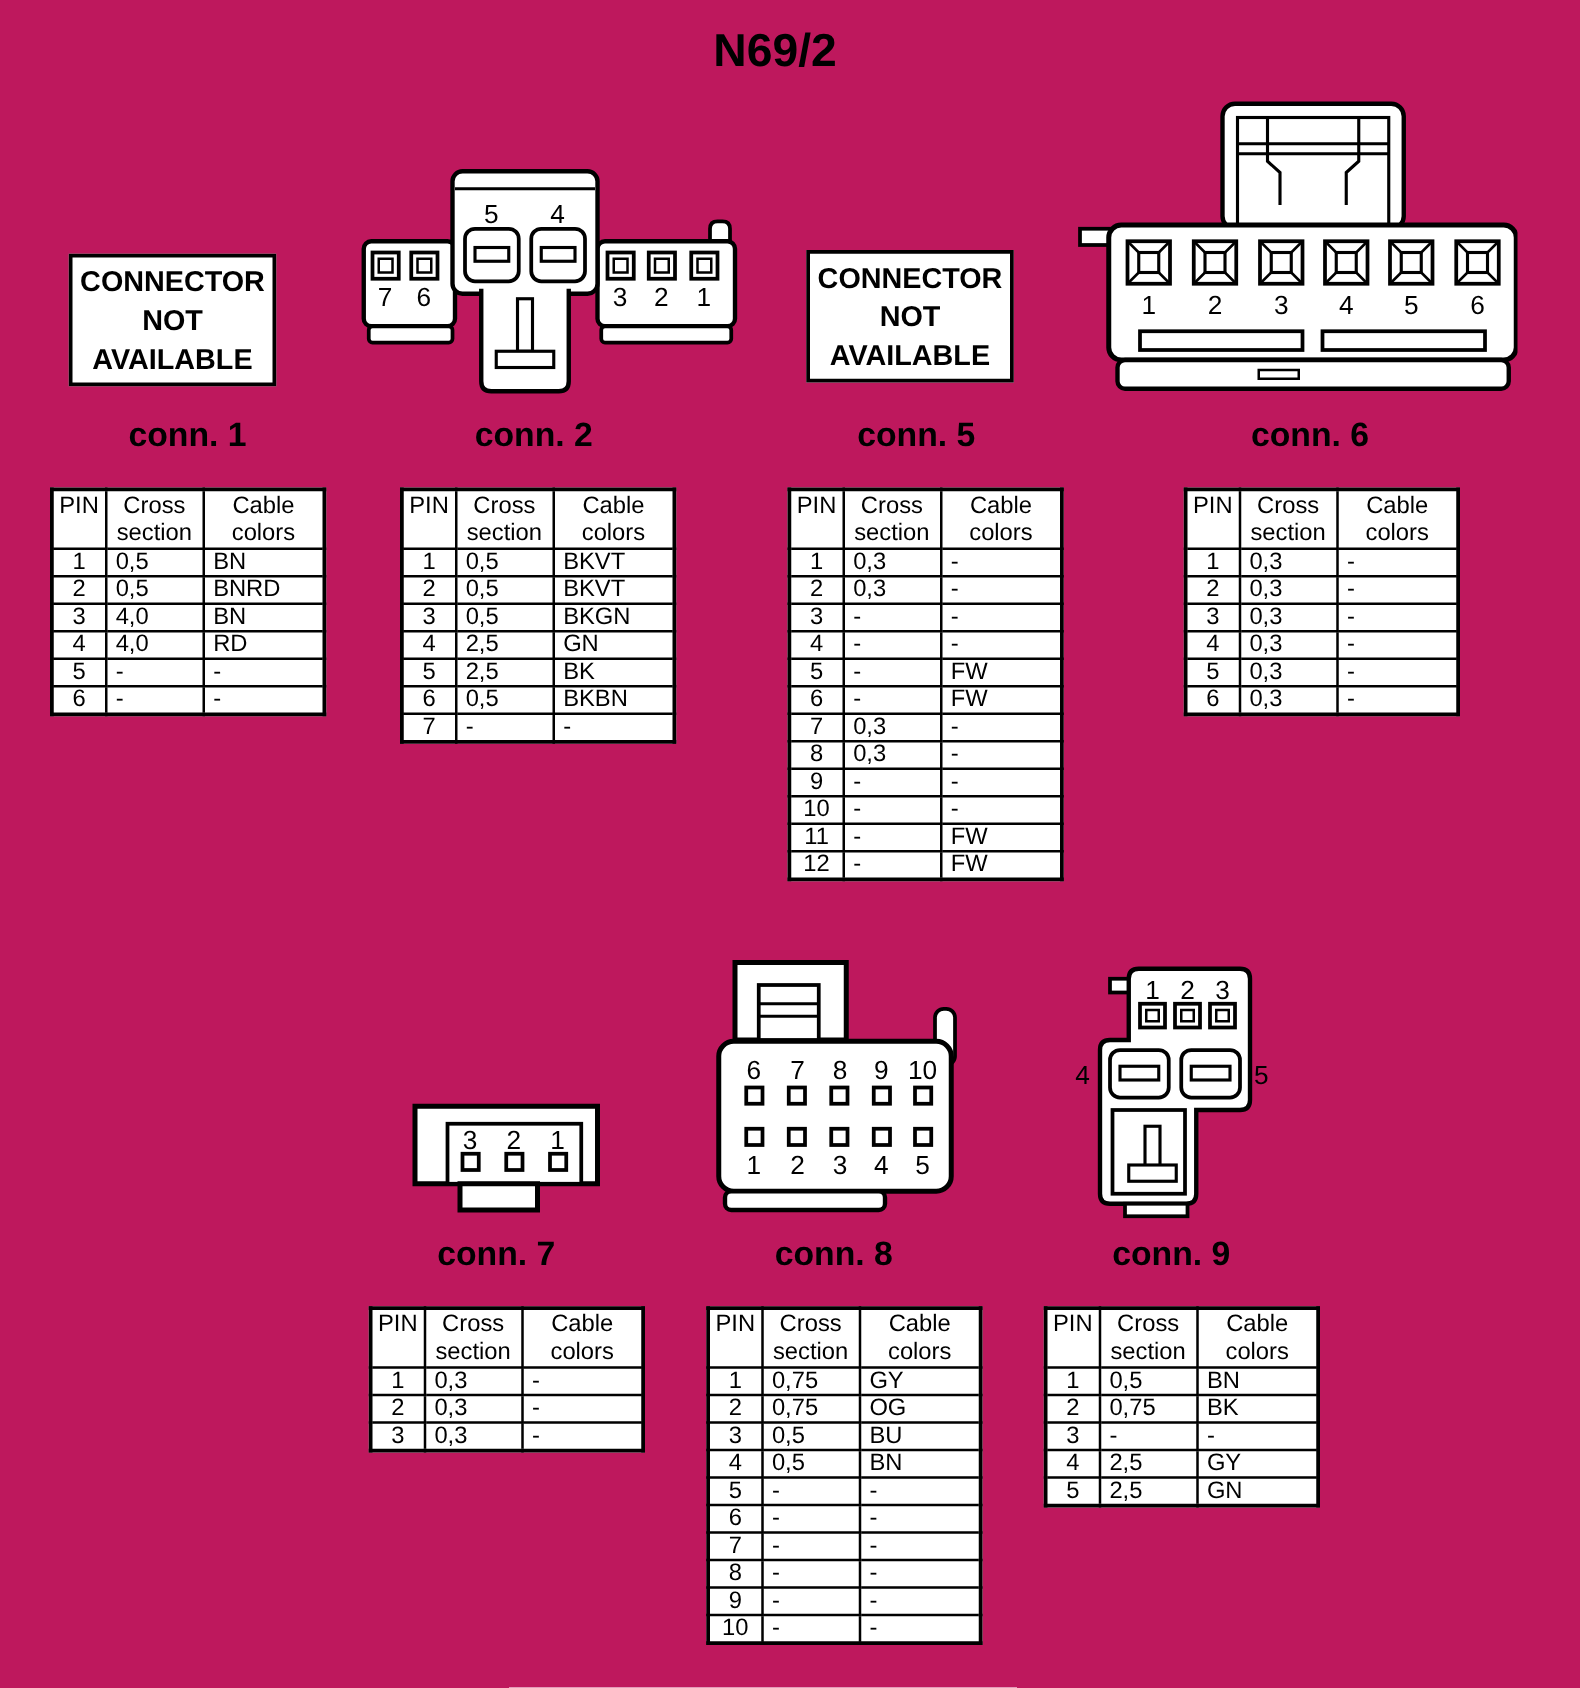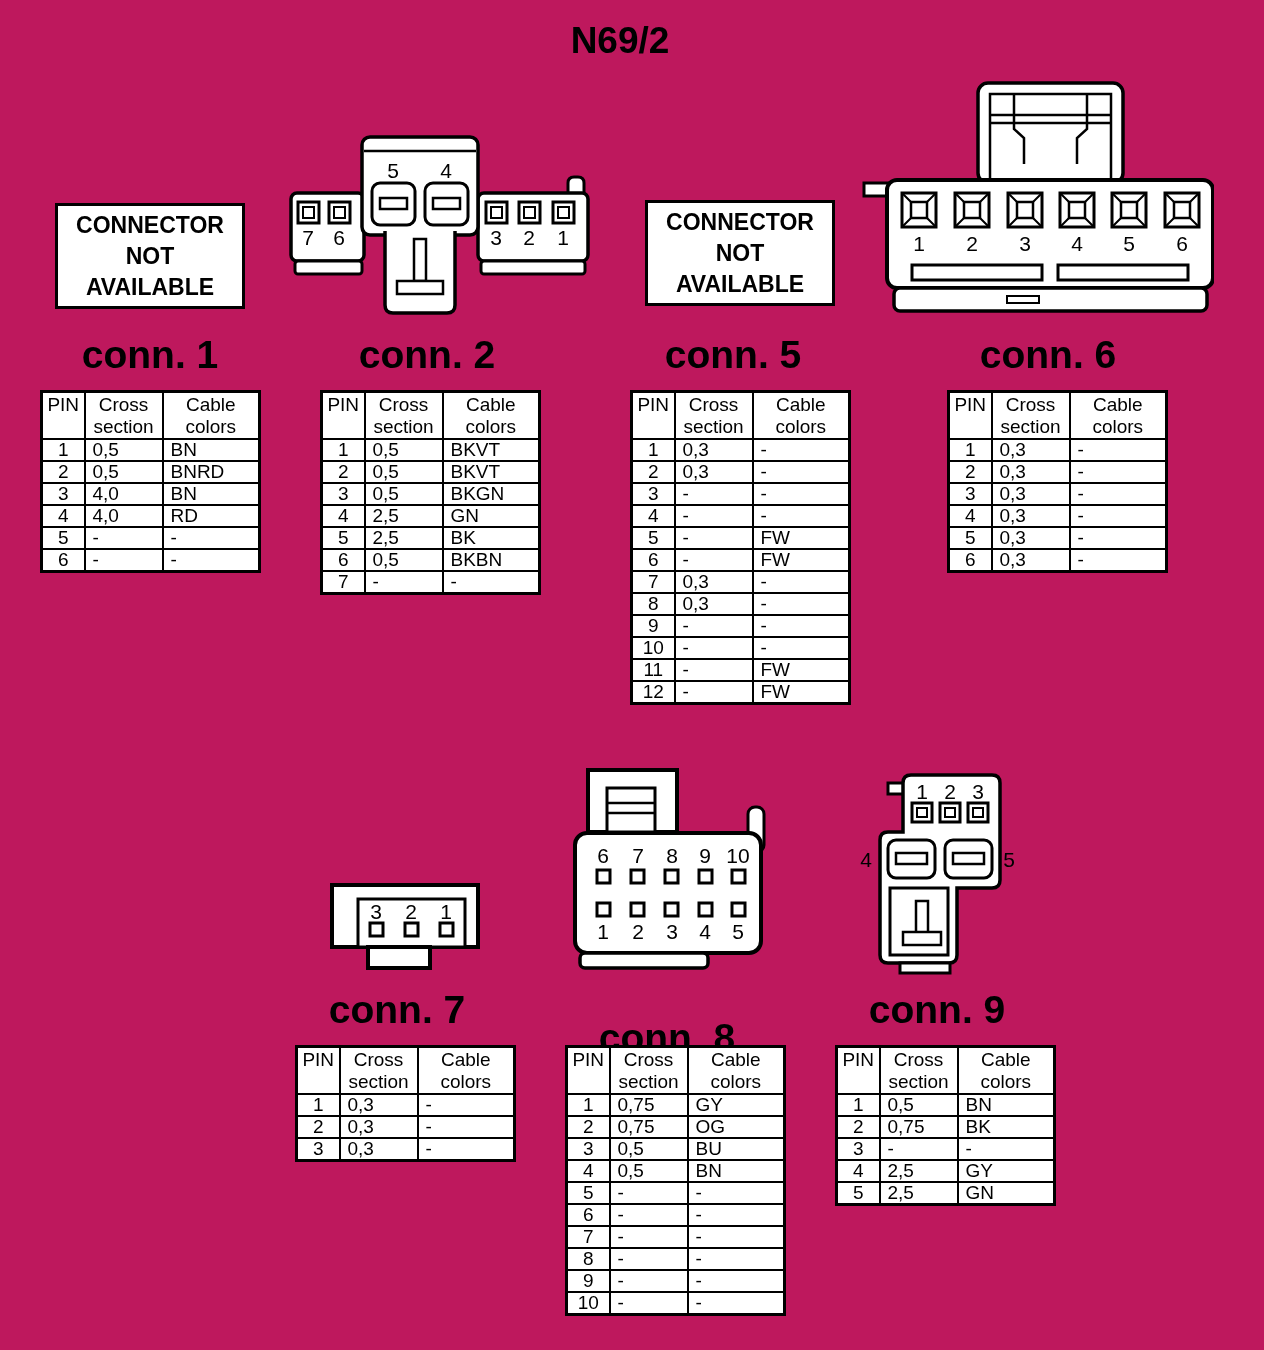--- a/index.html
+++ b/index.html
@@ -1,20 +1,20 @@
 <!DOCTYPE html>
 <html><head>
 <meta charset="utf-8">
 <style>
   html,body{margin:0;padding:0;background:#fff;}
   .page{position:relative;width:1264px;height:1350px;background:#be185d;overflow:hidden;
         font-family:"Liberation Sans",sans-serif;color:#000;}
   .title{position:absolute;transform:translateX(-50%);font-weight:bold;font-size:37px;}
-  .conn-label{position:absolute;transform:translateX(-50%);font-weight:bold;font-size:39px;white-space:nowrap;}
-  .na-box{position:absolute;box-sizing:border-box;border:3px solid #000;width:190px;height:106px;
+  .conn-label{position:absolute;transform:translateX(-50%);font-weight:bold;font-size:27px;white-space:nowrap;}
+  .na-box{position:absolute;box-sizing:border-box;border:3px solid #000;width:166px;height:106px;
           text-align:center;font-weight:bold;font-size:23px;line-height:31px;padding-top:4px;
           white-space:pre-line;background:#fff;}
   .table-wrap{position:absolute;border-radius:30px;}
   table.pin-table{border-collapse:collapse;border:3px solid #000;background:#fff;}
   table.pin-table th{border:2px solid #000;vertical-align:top;text-align:center;
         font-weight:normal;font-size:19px;line-height:22px;white-space:pre-line;height:44px;padding:1px 4px 0 4px;}
   table.pin-table td{border:2px solid #000;font-size:19px;height:20px;line-height:20px;padding:0 2px;}
   table.pin-table col.c-pin{width:43px;}
   table.pin-table col.c-cross{width:78px;}
   table.pin-table col.c-col{width:97px;}
@@ -439,21 +439,21 @@
     <text x="66" y="101">7</text>
     <text x="100" y="101">8</text>
     <text x="133" y="101">9</text>
     <text x="166" y="101">10</text>
     <text x="31" y="177">1</text>
     <text x="66" y="177">2</text>
     <text x="100" y="177">3</text>
     <text x="133" y="177">4</text>
     <text x="166" y="177">5</text>
   </svg>
-  <div class="conn-label" style="left:667px;top:1016px;">conn. 8</div>
+  <div class="conn-label" style="left:667px;top:988px;">conn. 8</div>
   <div class="table-wrap" style="left:565px;top:1045px;">
       <table class="pin-table">
         <colgroup>
           <col class="c-pin">
           <col class="c-cross">
           <col class="c-col">
         </colgroup>
         <thead>
           <tr>
             <th>PIN</th>

